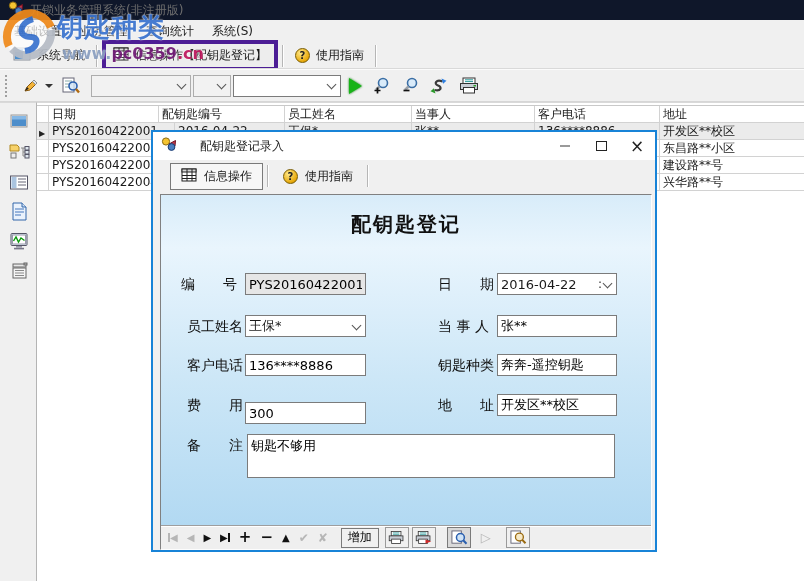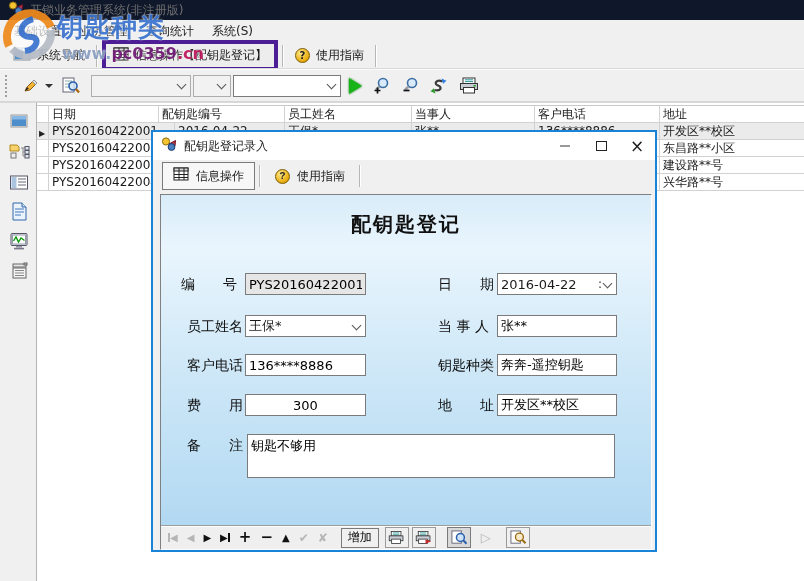--- a/index.html
+++ b/index.html
@@ -33,38 +33,38 @@
   .grow{display:flex;height:17px;box-sizing:border-box;}
   .gcell{box-sizing:border-box;border-right:1px solid #d2d2d2;border-bottom:1px solid #d2d2d2;font-size:12px;line-height:16px;padding-left:3px;white-space:nowrap;overflow:hidden;}
   .ghead .gcell{background:#fff;}
   .c0{width:12px;padding:0;}
   .c1{width:126px;} .c2{width:110px;} .c3{width:127px;} .c4{width:123px;} .c5{width:125px;} .c6{flex:1;border-right:none;}
   .grow.sel .gcell{background:#ebebeb;}
   .ind{position:relative;}
   .grow.sel .c0::after{content:"▶";font-size:8px;position:absolute;left:2px;top:3px;color:#222;}
   
   .dialog{left:151px;top:130px;width:506px;height:422px;background:#f0f0f0;border:2px solid #1883d7;box-sizing:border-box;z-index:40;}
-  .dlg-titlebar{position:absolute;left:0;top:0;right:0;height:28px;background:#fff;display:flex;align-items:center;padding-left:8px;}
+  .dlg-titlebar{position:absolute;left:0;top:0;right:0;height:28px;background:#fff;display:flex;align-items:center;padding-left:8px;gap:16px;}
   .dlg-title{font-size:12px;margin-left:7px;}
   .dlg-controls{margin-left:auto;display:flex;height:100%;}
   .wbtn{width:36px;height:100%;display:flex;align-items:center;justify-content:center;}
   .min-g{width:10px;height:2px;background:#9a9a9a;}
   .max-g{width:9px;height:8px;border:1.5px solid #222;}
   .close-g::after{content:"×";font-size:17px;color:#222;line-height:1;}
-  .dlg-tabs{position:absolute;left:0;top:30px;right:0;height:28px;display:flex;align-items:center;padding-left:9px;font-family:Liberation Mono, monospace;}
+  .dlg-tabs{position:absolute;left:0;top:30px;right:0;height:28px;display:flex;align-items:center;padding-left:17px;}
   .dtab{display:flex;align-items:center;gap:7px;font-size:12px;padding:4px 10px;white-space:nowrap;}
   .dtab.pressed{border:1px solid #7a7a7a;background:#f7f7f7;}
   .dlg-frame{position:absolute;left:7px;top:62px;width:492px;height:356px;border:1px solid;border-color:#808080 #fdfdfd #fdfdfd #808080;background:#efefef;box-sizing:border-box;}
   .form-area{position:absolute;left:0;top:0;right:0;bottom:24px;
      background:linear-gradient(180deg,#d8ecf9 0%,#e9f5fd 16%,#cde7f7 55%,#b2d9f2 100%);}
   .form-title{position:absolute;left:0;top:16px;width:100%;text-align:center;font-size:20px;font-weight:bold;letter-spacing:2px;color:#111;}
   .flabel{position:absolute;font-size:14px;white-space:pre;color:#111;}
   .finput{position:absolute;height:22px;border:1px solid #7b7b7b;background:#fff;font-family:"DejaVu Sans",sans-serif;font-size:13px;padding:0 3px;box-sizing:border-box;}
   .finput.ro{background:#e6e6e6;}
-  .finput.num{text-align:center;}
+  .finput.num{text-align:left;margin-top:8px;}
   .fcombo{position:absolute;height:22px;border:1px solid #7b7b7b;background:#fff;display:flex;align-items:center;box-sizing:border-box;font-size:13px;padding-left:3px;}
   .fcombo .spring{flex:1;}
   .dcolon{font-size:12px;color:#333;margin-right:2px;}
   .ftext{position:absolute;border:1px solid #7b7b7b;background:#fff;font-family:"DejaVu Sans",sans-serif;font-size:13px;padding:2px 3px;box-sizing:border-box;resize:none;}
   .dlg-nav{position:absolute;left:0;right:0;bottom:0;height:24px;border-top:1px solid #9e9e9e;box-shadow:0 1px 0 #fff inset;background:#efefef;display:flex;align-items:center;padding-left:7px;box-sizing:border-box;}
   .nav-g{display:flex;align-items:center;margin-right:9px;color:#111;font-size:10px;line-height:1;}
   .nav-g.dis{color:#b6b6b6;}
   .nav-g .bar{display:inline-block;width:2px;height:9px;background:currentColor;}
   .g-prev::after{content:"◀";}
   .g-next::after{content:"▶";}

